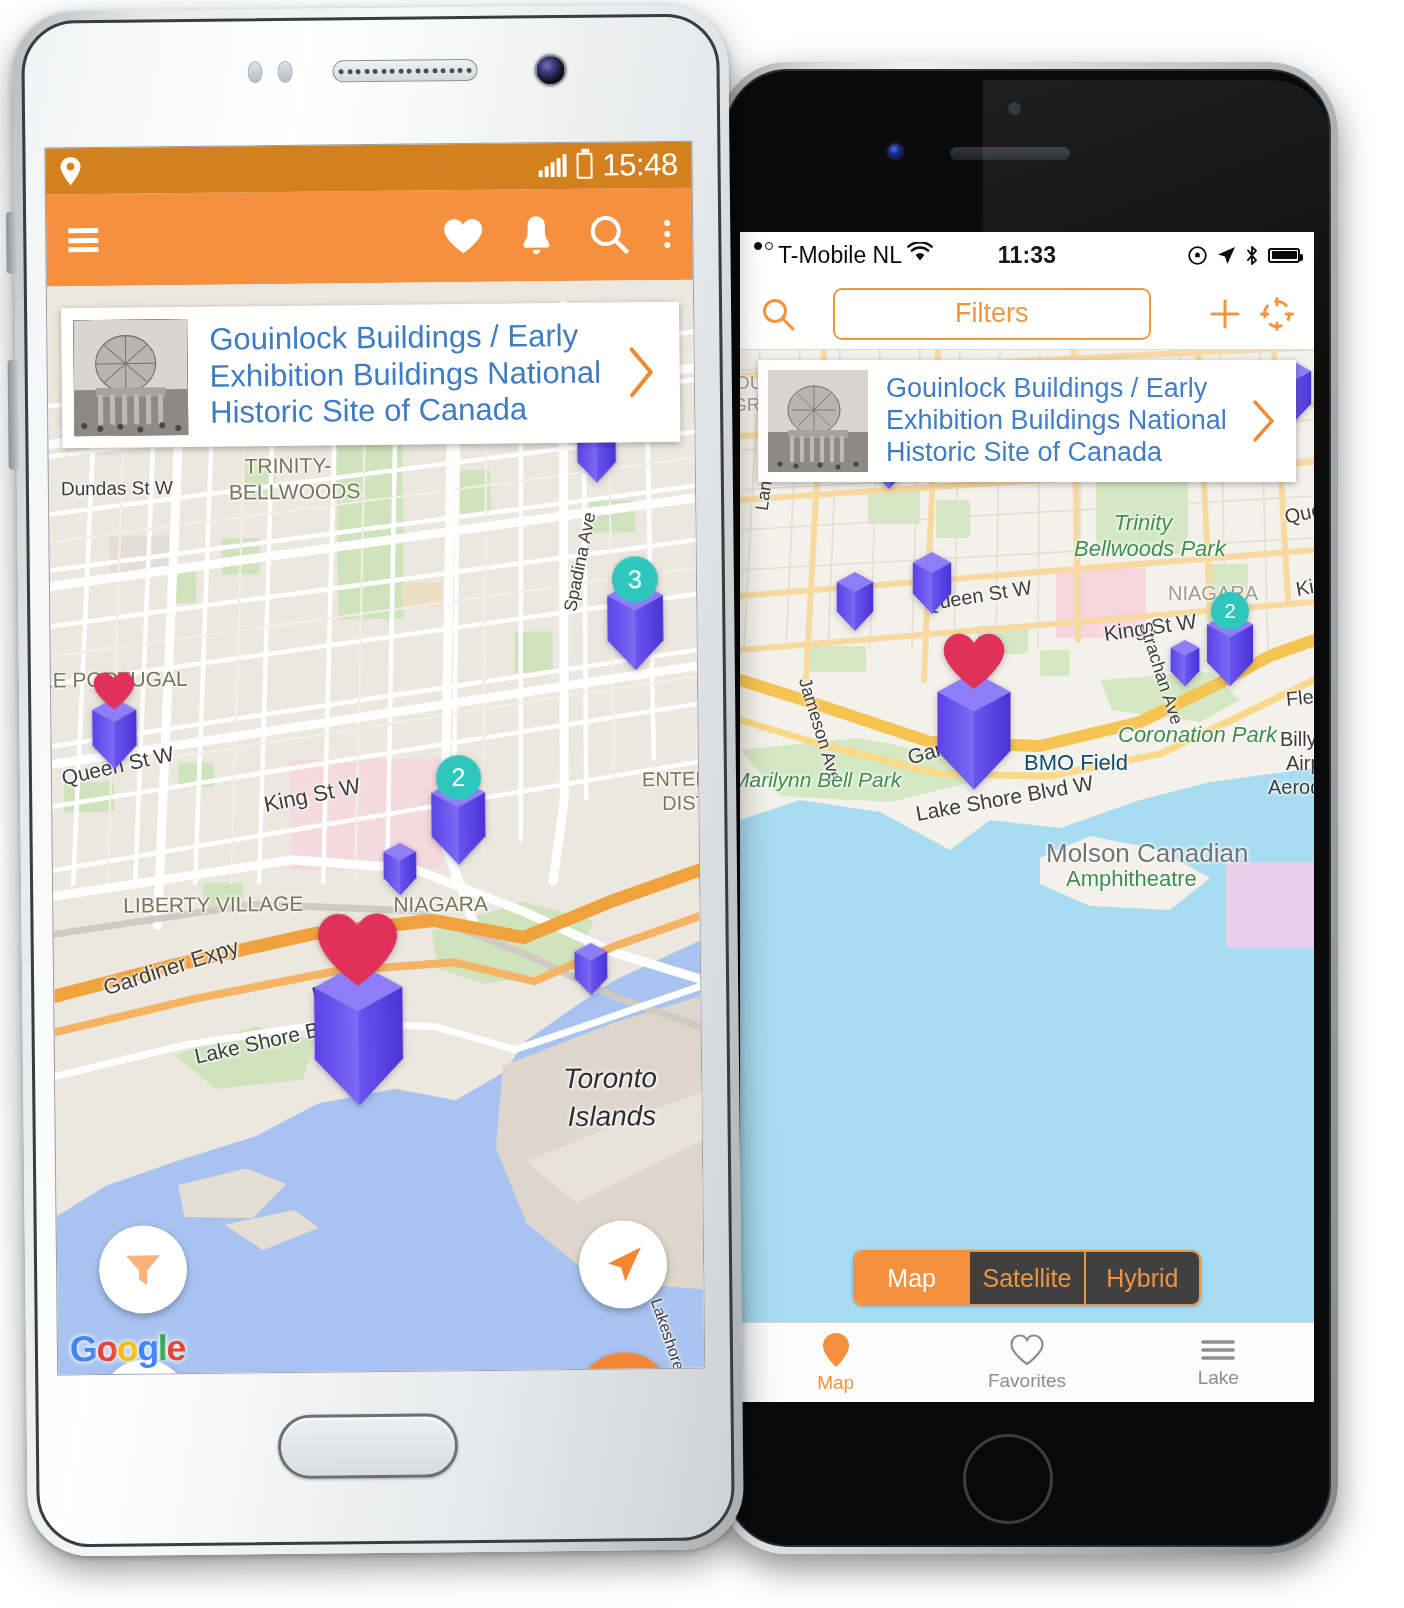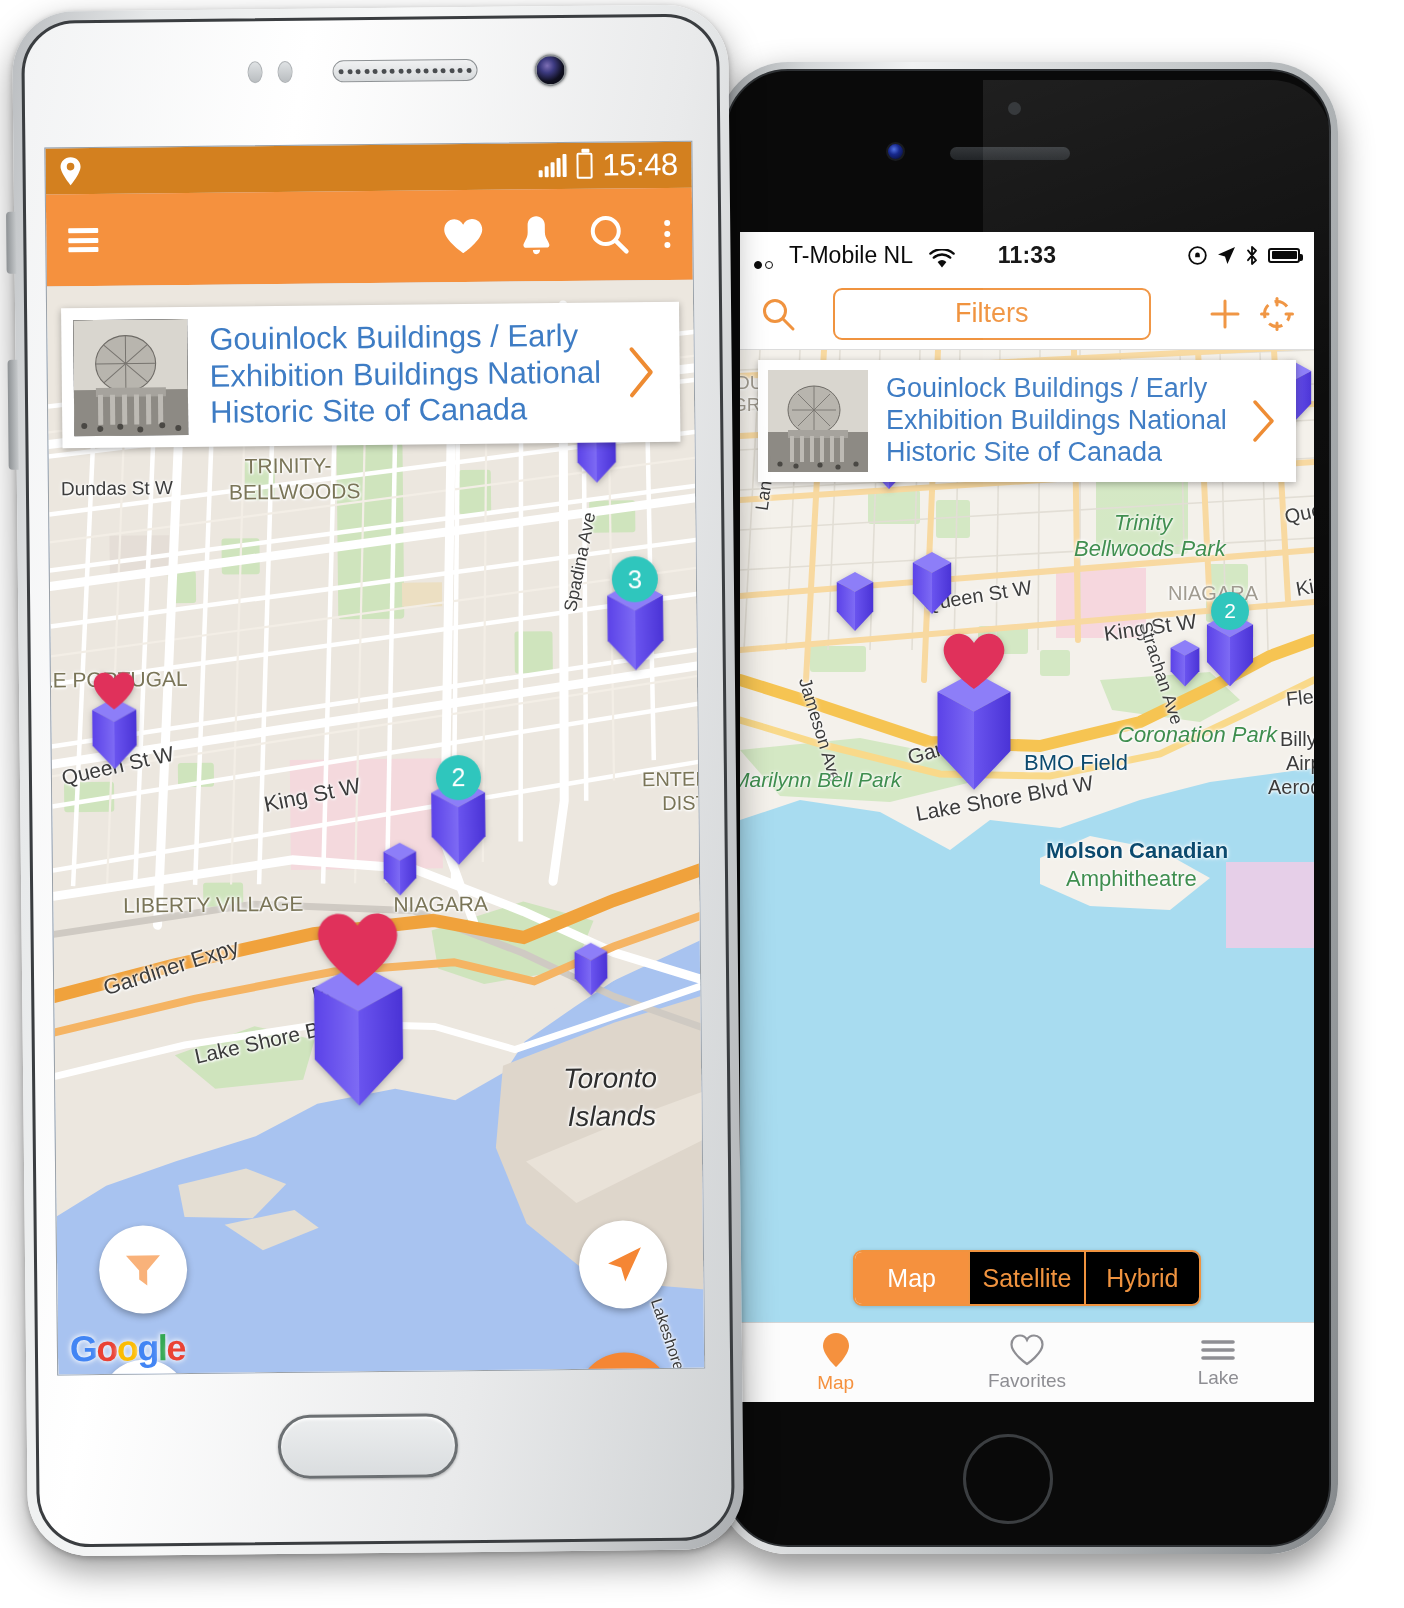--- a/index.html
+++ b/index.html
@@ -108,21 +108,21 @@
     background:linear-gradient(160deg, rgba(255,255,255,.085), rgba(255,255,255,.015) 60%, rgba(255,255,255,0));
     border-radius:0 60px 0 0; pointer-events:none; }
   .ip-btn-left { position:absolute; left:-5px; top:290px; width:7px; height:90px; border-radius:4px 0 0 4px;
     background:linear-gradient(90deg,#7f8386,#c2c5c7); }
 
   
   .ios-statusbar {
     position:absolute; left:0; top:0; width:100%; height:46px; background:#fff;
     display:flex; align-items:center; padding:0 14px; color:#0b0b0b; font-size:23px;
   }
-  .ios-sb-left { display:flex; align-items:flex-end; gap:16px; }
+  .ios-sb-left { display:flex; align-items:flex-start; gap:5px; }
   .ios-sb-center { position:absolute; left:0; right:0; text-align:center; font-weight:700; font-size:23px; letter-spacing:0.2px; pointer-events:none; }
   .ios-sb-right { margin-left:auto; display:flex; align-items:center; gap:9px; z-index:2; }
   .ios-dots { display:flex; align-items:center; gap:3px; }
   .ios-dots i { width:8px; height:8px; border-radius:50%; border:1.8px solid #0b0b0b; display:block; }
   .ios-dots i.filled { background:#0b0b0b; }
   .wifi-ic { font-size:23px; line-height:1; }
   .ios-batt { width:32px; height:15px; border:2px solid #0b0b0b; border-radius:3px; position:relative; padding:1.5px; }
   .ios-batt::after { content:''; position:absolute; right:-5px; top:4px; width:3px; height:7px; background:#0b0b0b; border-radius:0 2px 2px 0; }
   .ios-batt i { display:block; width:100%; height:100%; background:#0b0b0b; border-radius:1px; }
 
@@ -140,21 +140,21 @@
 
   .ios-map { position:absolute; left:0; top:118px; width:574px; height:972px; overflow:hidden; background:#f2efe9; }
 
   
   .segmented {
     position:absolute; left:113px; bottom:16px; width:348px; height:56px;
     border:2px solid #f0933f; border-radius:9px; overflow:hidden; display:flex; background:#fff;
     box-shadow: 0 1px 4px rgba(0,0,0,.18);
   }
   .segmented .seg { flex:1; display:flex; align-items:center; justify-content:center;
-    font-size:25px; color:#f0933f; border-right:2px solid #f0933f; cursor:pointer; background:#000000; }
+    font-size:25px; color:#f0933f; border-right:2px solid #f0933f; cursor:pointer; background:#404040; }
   .segmented .seg:last-child { border-right:none; }
   .segmented .seg.active { background:#f5913e; color:#fff; }
 
   
   .ios-tabbar {
     position:absolute; left:0; bottom:0; width:100%; height:80px; background:#fcfcfc;
     border-top:1px solid #d6d6d6; display:flex; align-items:center;
   }
   .ios-tab { flex:1; display:flex; flex-direction:column; align-items:center; justify-content:center; gap:3px;
     font-size:19px; color:#8e8e93; cursor:pointer; position:relative; }
@@ -353,21 +353,21 @@
             <div class="mlabel" style="left: 364px; top: 272px; font-size: 21px; color: rgb(60, 60, 60); font-style: normal; font-weight: 400; transform: rotate(-8deg); transform-origin: left center; text-shadow: rgb(255, 255, 255) 0px 0px 3px, rgb(255, 255, 255) 0px 0px 3px, rgb(255, 255, 255) 0px 0px 5px;">King St W</div>
             <div class="mlabel" style="left: 404px; top: 262px; font-size: 18px; color: rgb(60, 60, 60); font-style: normal; font-weight: 400; transform: rotate(72deg); transform-origin: left center; text-shadow: rgb(255, 255, 255) 0px 0px 3px, rgb(255, 255, 255) 0px 0px 3px, rgb(255, 255, 255) 0px 0px 5px;">Strachan Ave</div>
             <div class="mlabel" style="left: 556px; top: 228px; font-size: 20px; color: rgb(60, 60, 60); font-style: normal; font-weight: 400; transform: rotate(-10deg); transform-origin: left center; text-shadow: rgb(255, 255, 255) 0px 0px 3px, rgb(255, 255, 255) 0px 0px 3px, rgb(255, 255, 255) 0px 0px 5px;">King</div>
             <div class="mlabel" style="left: 64px; top: 318px; font-size: 18px; color: rgb(60, 60, 60); font-style: normal; font-weight: 400; transform: rotate(73deg); transform-origin: left center; text-shadow: rgb(255, 255, 255) 0px 0px 3px, rgb(255, 255, 255) 0px 0px 3px, rgb(255, 255, 255) 0px 0px 5px;">Jameson Ave</div>
             <div class="mlabel" style="left: -8px; top: 418px; font-size: 21px; color: rgb(63, 142, 79); font-style: italic; font-weight: 400; transform: rotate(0deg); transform-origin: left center; text-shadow: rgb(255, 255, 255) 0px 0px 3px, rgb(255, 255, 255) 0px 0px 3px, rgb(255, 255, 255) 0px 0px 5px;">Marilynn Bell Park</div>
             <div class="mlabel" style="left: 168px; top: 396px; font-size: 21px; color: rgb(60, 60, 60); font-style: normal; font-weight: 400; transform: rotate(-16deg); transform-origin: left center; text-shadow: rgb(255, 255, 255) 0px 0px 3px, rgb(255, 255, 255) 0px 0px 3px, rgb(255, 255, 255) 0px 0px 5px;">Gardiner</div>
             <div class="mlabel" style="left: 176px; top: 452px; font-size: 21px; color: rgb(60, 60, 60); font-style: normal; font-weight: 400; transform: rotate(-10deg); transform-origin: left center; text-shadow: rgb(255, 255, 255) 0px 0px 3px, rgb(255, 255, 255) 0px 0px 3px, rgb(255, 255, 255) 0px 0px 5px;">Lake Shore Blvd W</div>
             <div class="mlabel" style="left: 284px; top: 400px; font-size: 22px; color: #0c4a6e; font-style: normal; font-weight: 400; transform: rotate(0deg); transform-origin: left center; text-shadow: rgb(255, 255, 255) 0px 0px 3px, rgb(255, 255, 255) 0px 0px 3px, rgb(255, 255, 255) 0px 0px 5px;">BMO Field</div>
             <div class="mlabel" style="left: 378px; top: 372px; font-size: 22px; color: rgb(63, 142, 79); font-style: italic; font-weight: 400; transform: rotate(0deg); transform-origin: left center; text-shadow: rgb(255, 255, 255) 0px 0px 3px, rgb(255, 255, 255) 0px 0px 3px, rgb(255, 255, 255) 0px 0px 5px;">Coronation Park</div>
             <div class="mlabel" style="left: 546px; top: 338px; font-size: 20px; color: rgb(60, 60, 60); font-style: normal; font-weight: 400; transform: rotate(-6deg); transform-origin: left center; text-shadow: rgb(255, 255, 255) 0px 0px 3px, rgb(255, 255, 255) 0px 0px 3px, rgb(255, 255, 255) 0px 0px 5px;">Fleet St</div>
-            <div class="mlabel" style="left: 306px; top: 488px; font-size: 22px; color: #0c4a6e; font-style: normal; font-weight: 700; transform: rotate(0deg); transform-origin: left center; text-shadow: rgb(255, 255, 255) 0px 0px 3px, rgb(255, 255, 255) 0px 0px 3px, rgb(255, 255, 255) 0px 0px 5px;">Molson Canadian</div>
+            <div class="mlabel" style="left: 306px; top: 488px; font-size: 26px; color: #737373; font-style: normal; font-weight: 400; transform: rotate(0deg); transform-origin: left center; text-shadow: rgb(255, 255, 255) 0px 0px 3px, rgb(255, 255, 255) 0px 0px 3px, rgb(255, 255, 255) 0px 0px 5px;">Molson Canadian</div>
             <div class="mlabel" style="left: 326px; top: 516px; font-size: 22px; color: rgb(63, 142, 79); font-style: normal; font-weight: 400; transform: rotate(0deg); transform-origin: left center; text-shadow: rgb(255, 255, 255) 0px 0px 3px, rgb(255, 255, 255) 0px 0px 3px, rgb(255, 255, 255) 0px 0px 5px;">Amphitheatre</div>
             <div class="mlabel" style="left: 540px; top: 378px; font-size: 20px; color: rgb(60, 60, 60); font-style: normal; font-weight: 400; transform: rotate(0deg); transform-origin: left center; text-shadow: rgb(255, 255, 255) 0px 0px 3px, rgb(255, 255, 255) 0px 0px 3px, rgb(255, 255, 255) 0px 0px 5px;">Billy Bishop</div>
             <div class="mlabel" style="left: 546px; top: 402px; font-size: 20px; color: rgb(60, 60, 60); font-style: normal; font-weight: 400; transform: rotate(0deg); transform-origin: left center; text-shadow: rgb(255, 255, 255) 0px 0px 3px, rgb(255, 255, 255) 0px 0px 3px, rgb(255, 255, 255) 0px 0px 5px;">Airport</div>
             <div class="mlabel" style="left: 528px; top: 426px; font-size: 20px; color: rgb(60, 60, 60); font-style: normal; font-weight: 400; transform: rotate(0deg); transform-origin: left center; text-shadow: rgb(255, 255, 255) 0px 0px 3px, rgb(255, 255, 255) 0px 0px 3px, rgb(255, 255, 255) 0px 0px 5px;">Aerodrome</div>
           </div>
         <div id="ios-map-pins">
             <div class="pin" style="left: 128px; top: 74px; width: 42px; filter: drop-shadow(rgba(0, 0, 0, 0.25) 0px 2px 3px);">
               <div>
                 <svg width="42" height="65.10000000000001" viewBox="0 0 100 155">
                   <defs>

